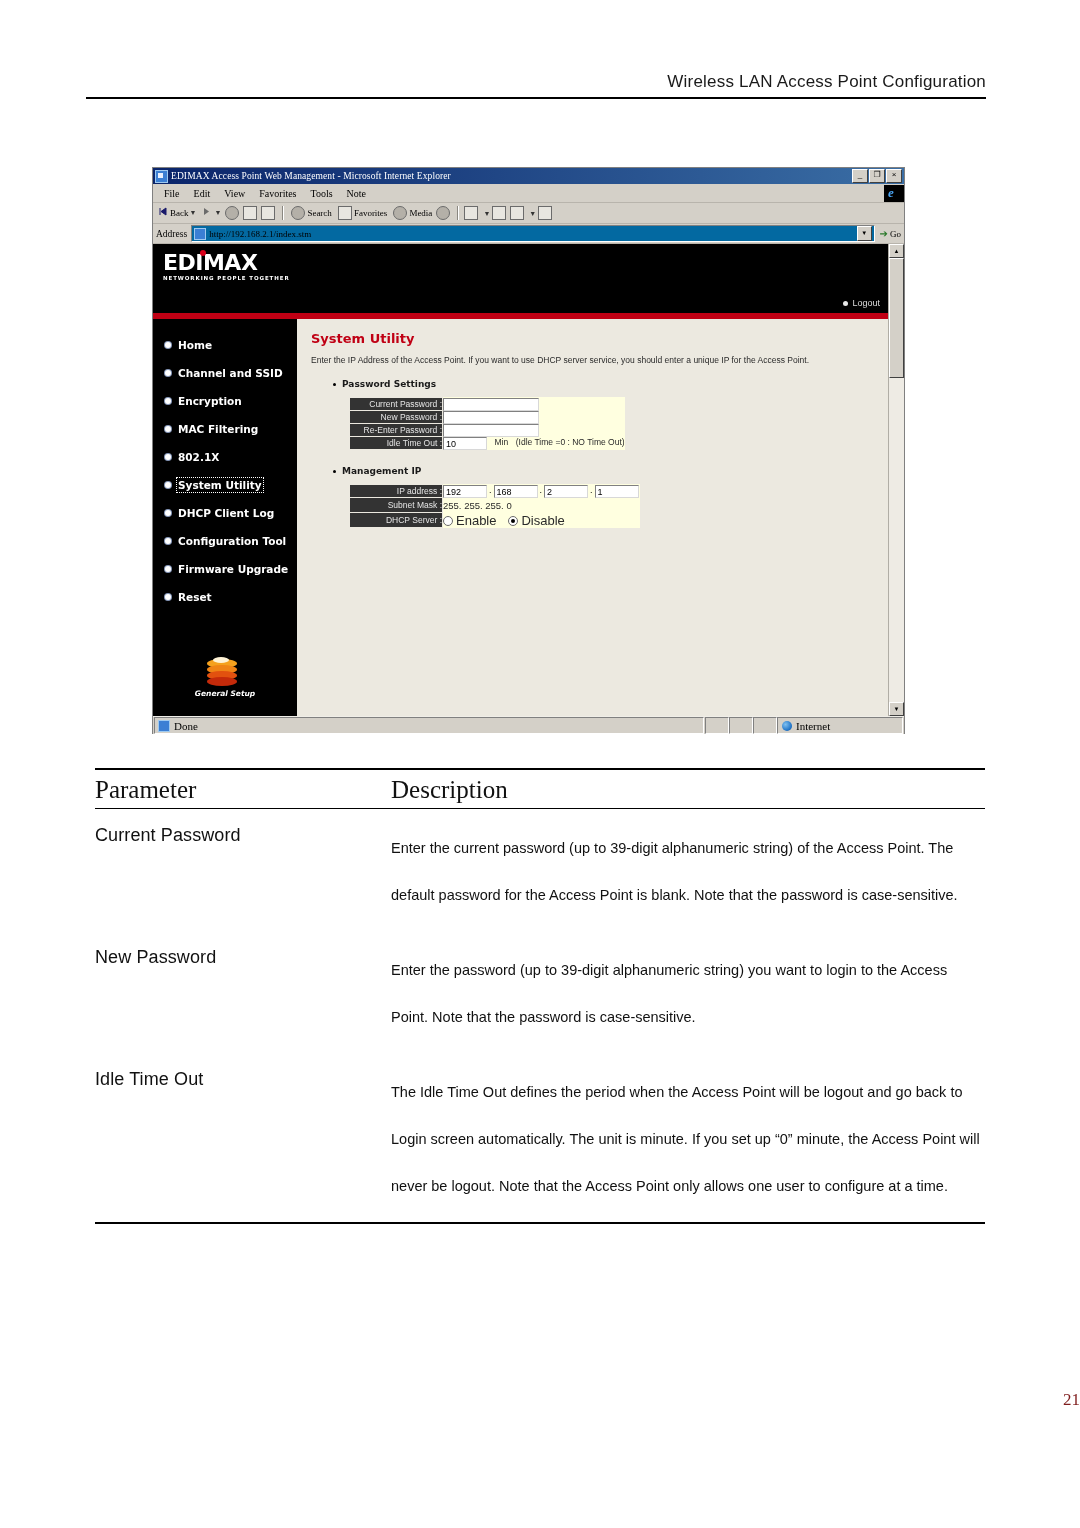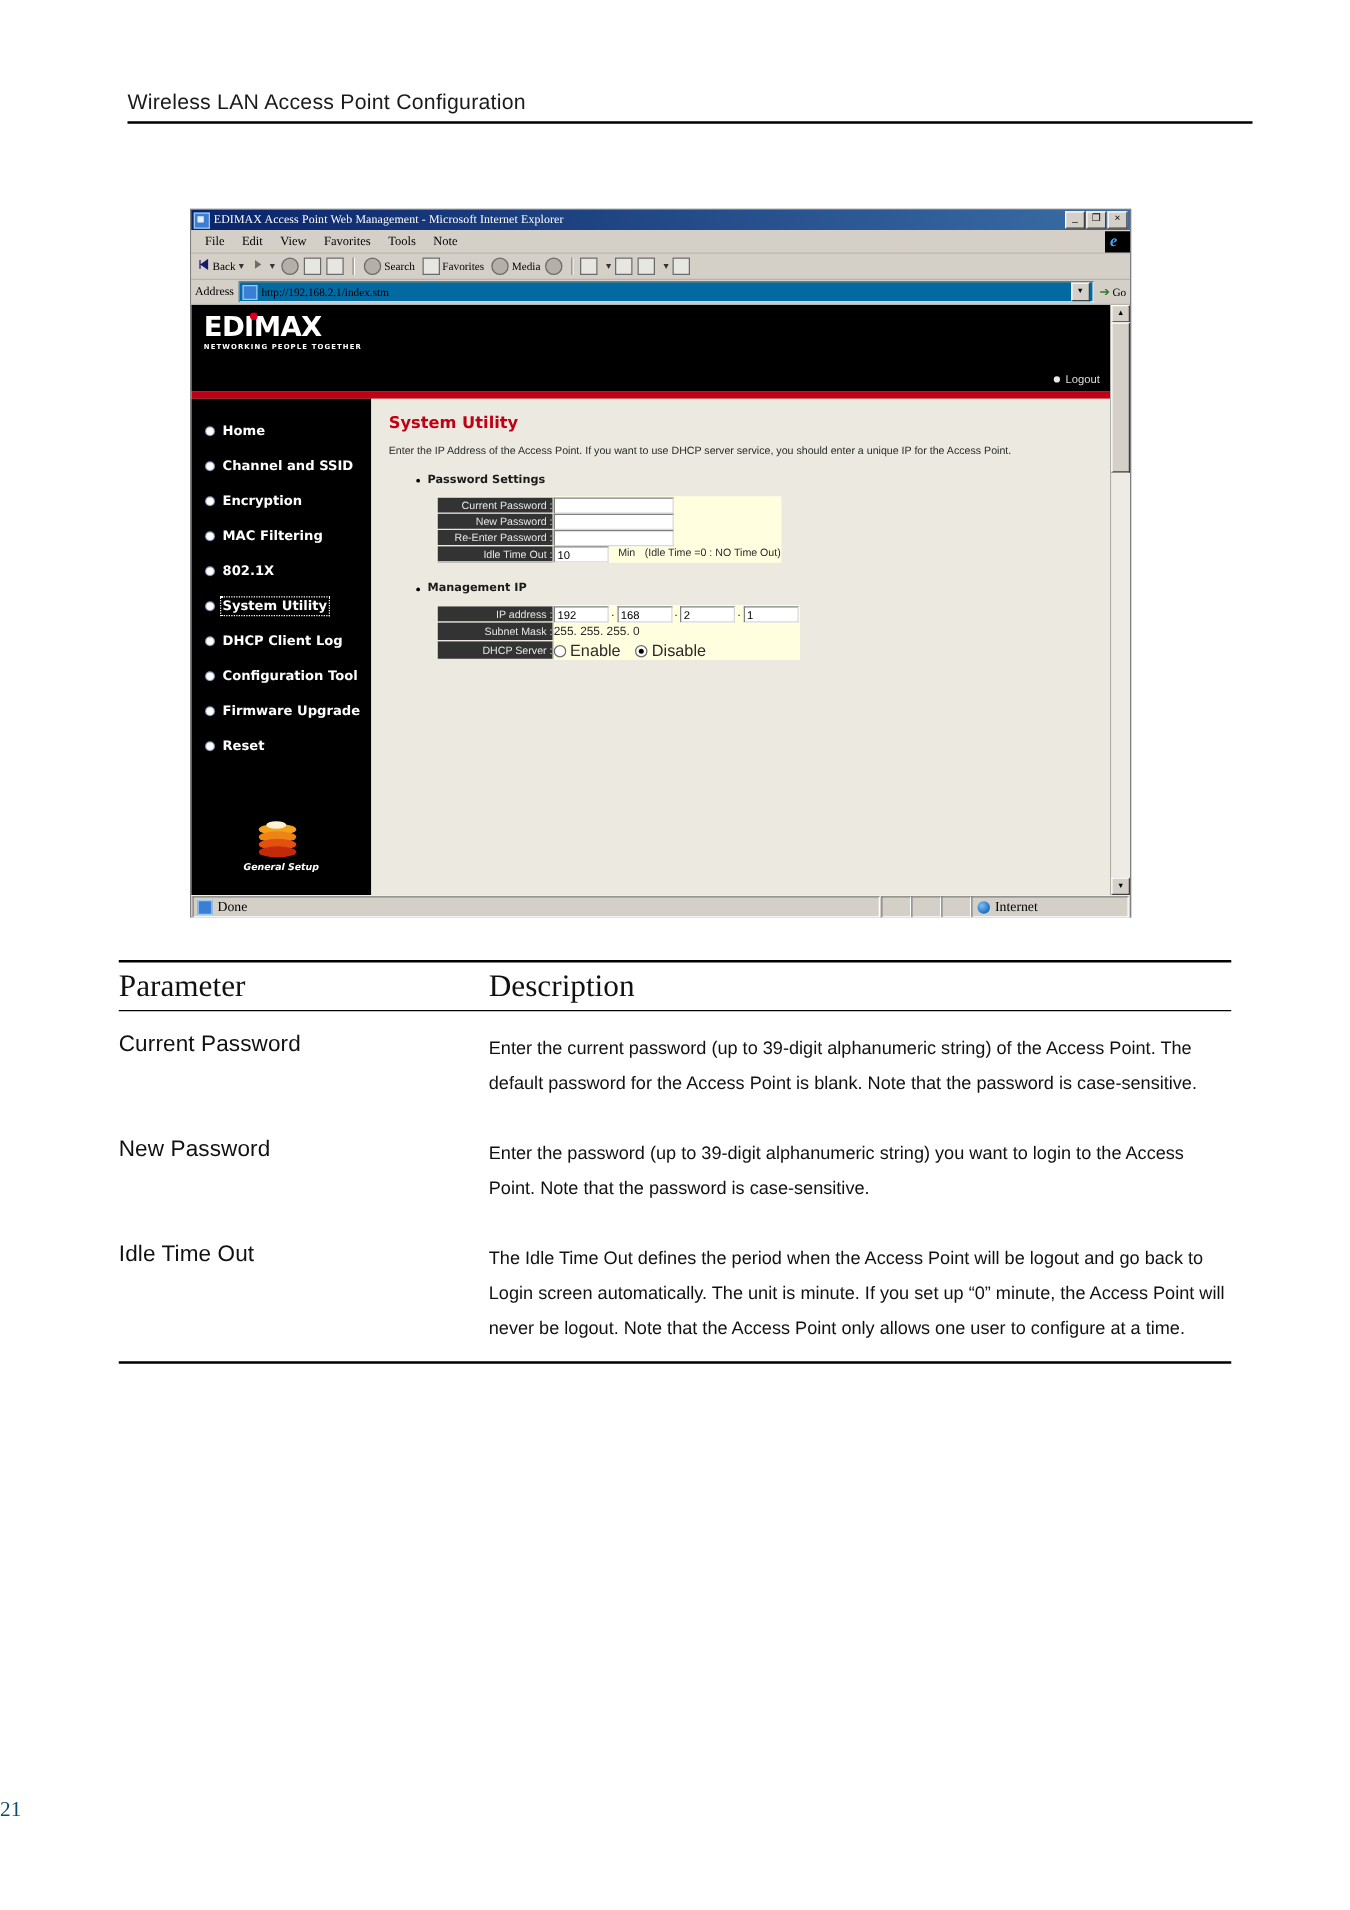--- a/index.html
+++ b/index.html
@@ -12,23 +12,24 @@
     height: 1528px;
     font-family: "Liberation Sans", sans-serif;
     color: #000;
     position: relative;
     overflow: hidden;
   }
 
   
   .doc-header {
     position: absolute;
-    left: 102px;
+    left: 86px;
     top: 72px;
     width: 900px;
+    text-align: right;
   }
   .doc-header .hdr-text {
     font-size: 17px;
     color: #1a1a1a;
     letter-spacing: .2px;
     display: inline-block;
     padding-bottom: 3px;
   }
   .doc-header .hdr-rule {
     border-bottom: 2px solid #000;
@@ -555,31 +556,31 @@
     width: 296px;
     flex: none;
     font-size: 18px;
     color: #111;
     letter-spacing: .1px;
   }
   .pdesc {
     flex: 1;
     font-size: 14.5px;
     color: #111;
-    line-height: 28px;
+    line-height: 47px;
   }
 
   .pageno {
     position: absolute;
     left: 0; right: 0;
-    top: 1438px;
-    text-align: left;
+    top: 1390px;
+    text-align: right;
     font-family: "Liberation Serif", serif;
     font-size: 17px;
-    color: #0c4a6e;
+    color: #7f1d1d;
   }
 </style>
 </head>
 <body>
 
 <div class="doc-header">
   <span class="hdr-text">Wireless LAN Access Point Configuration</span>
   <div class="hdr-rule"></div>
 </div>
 

